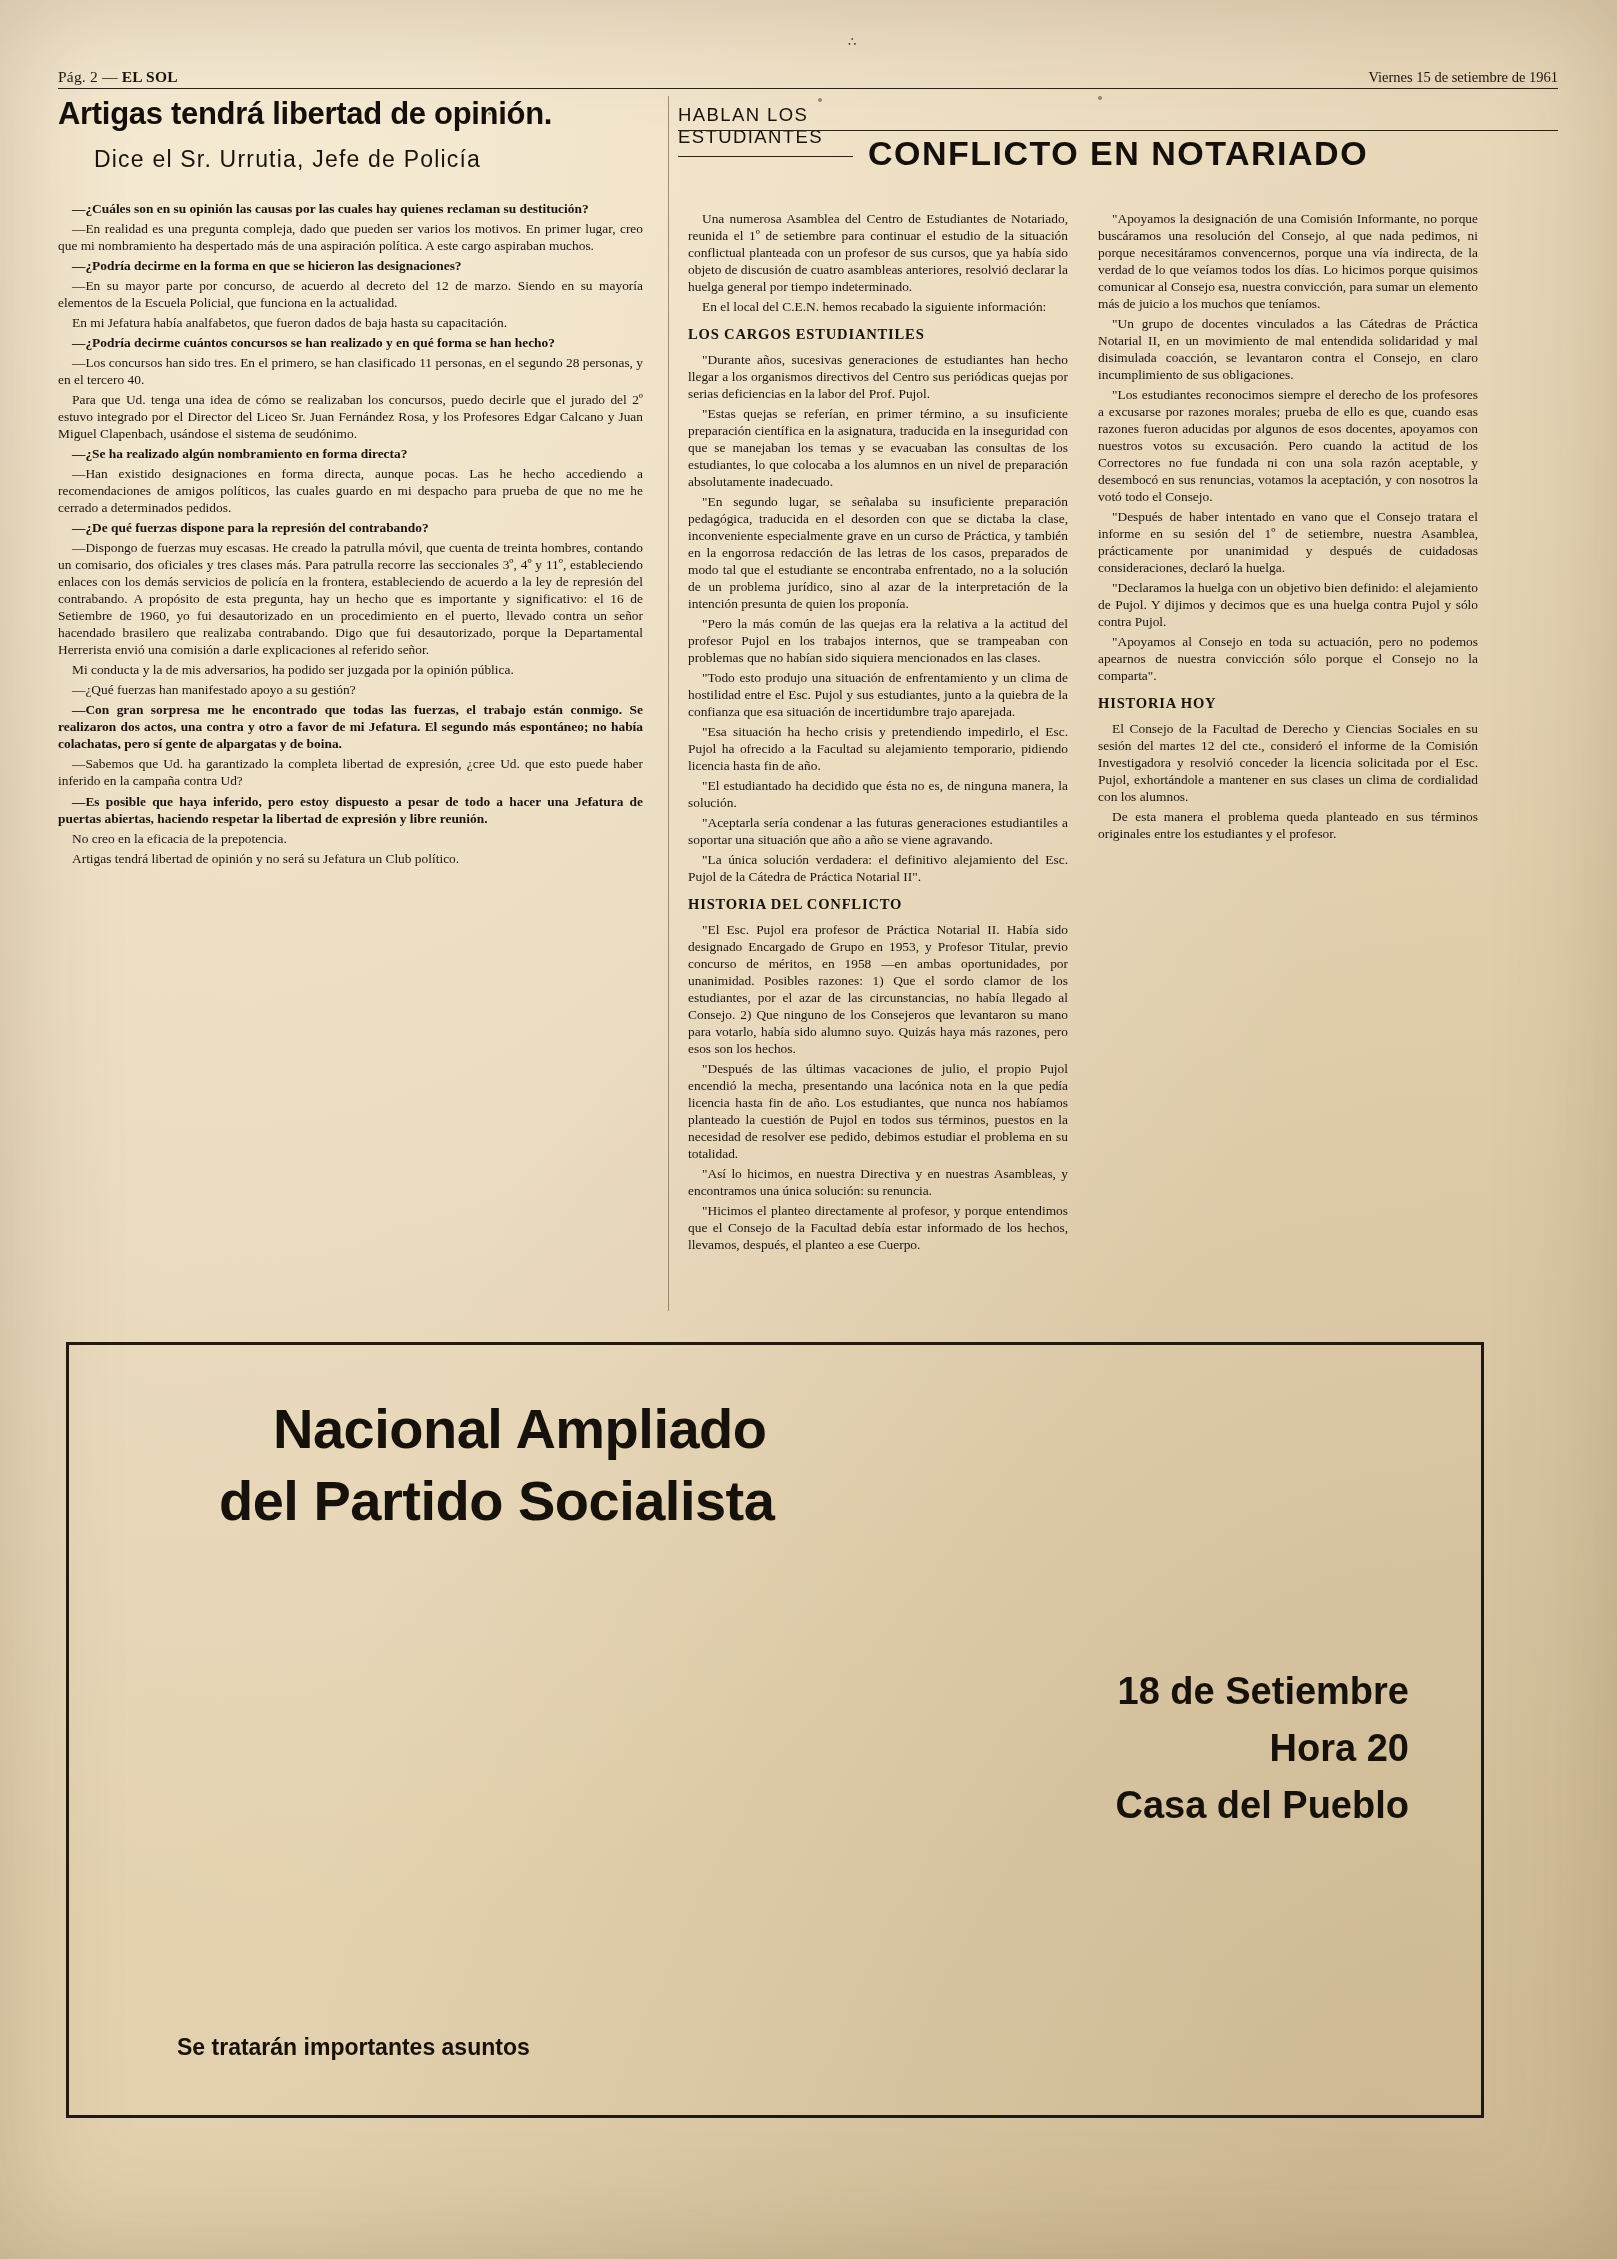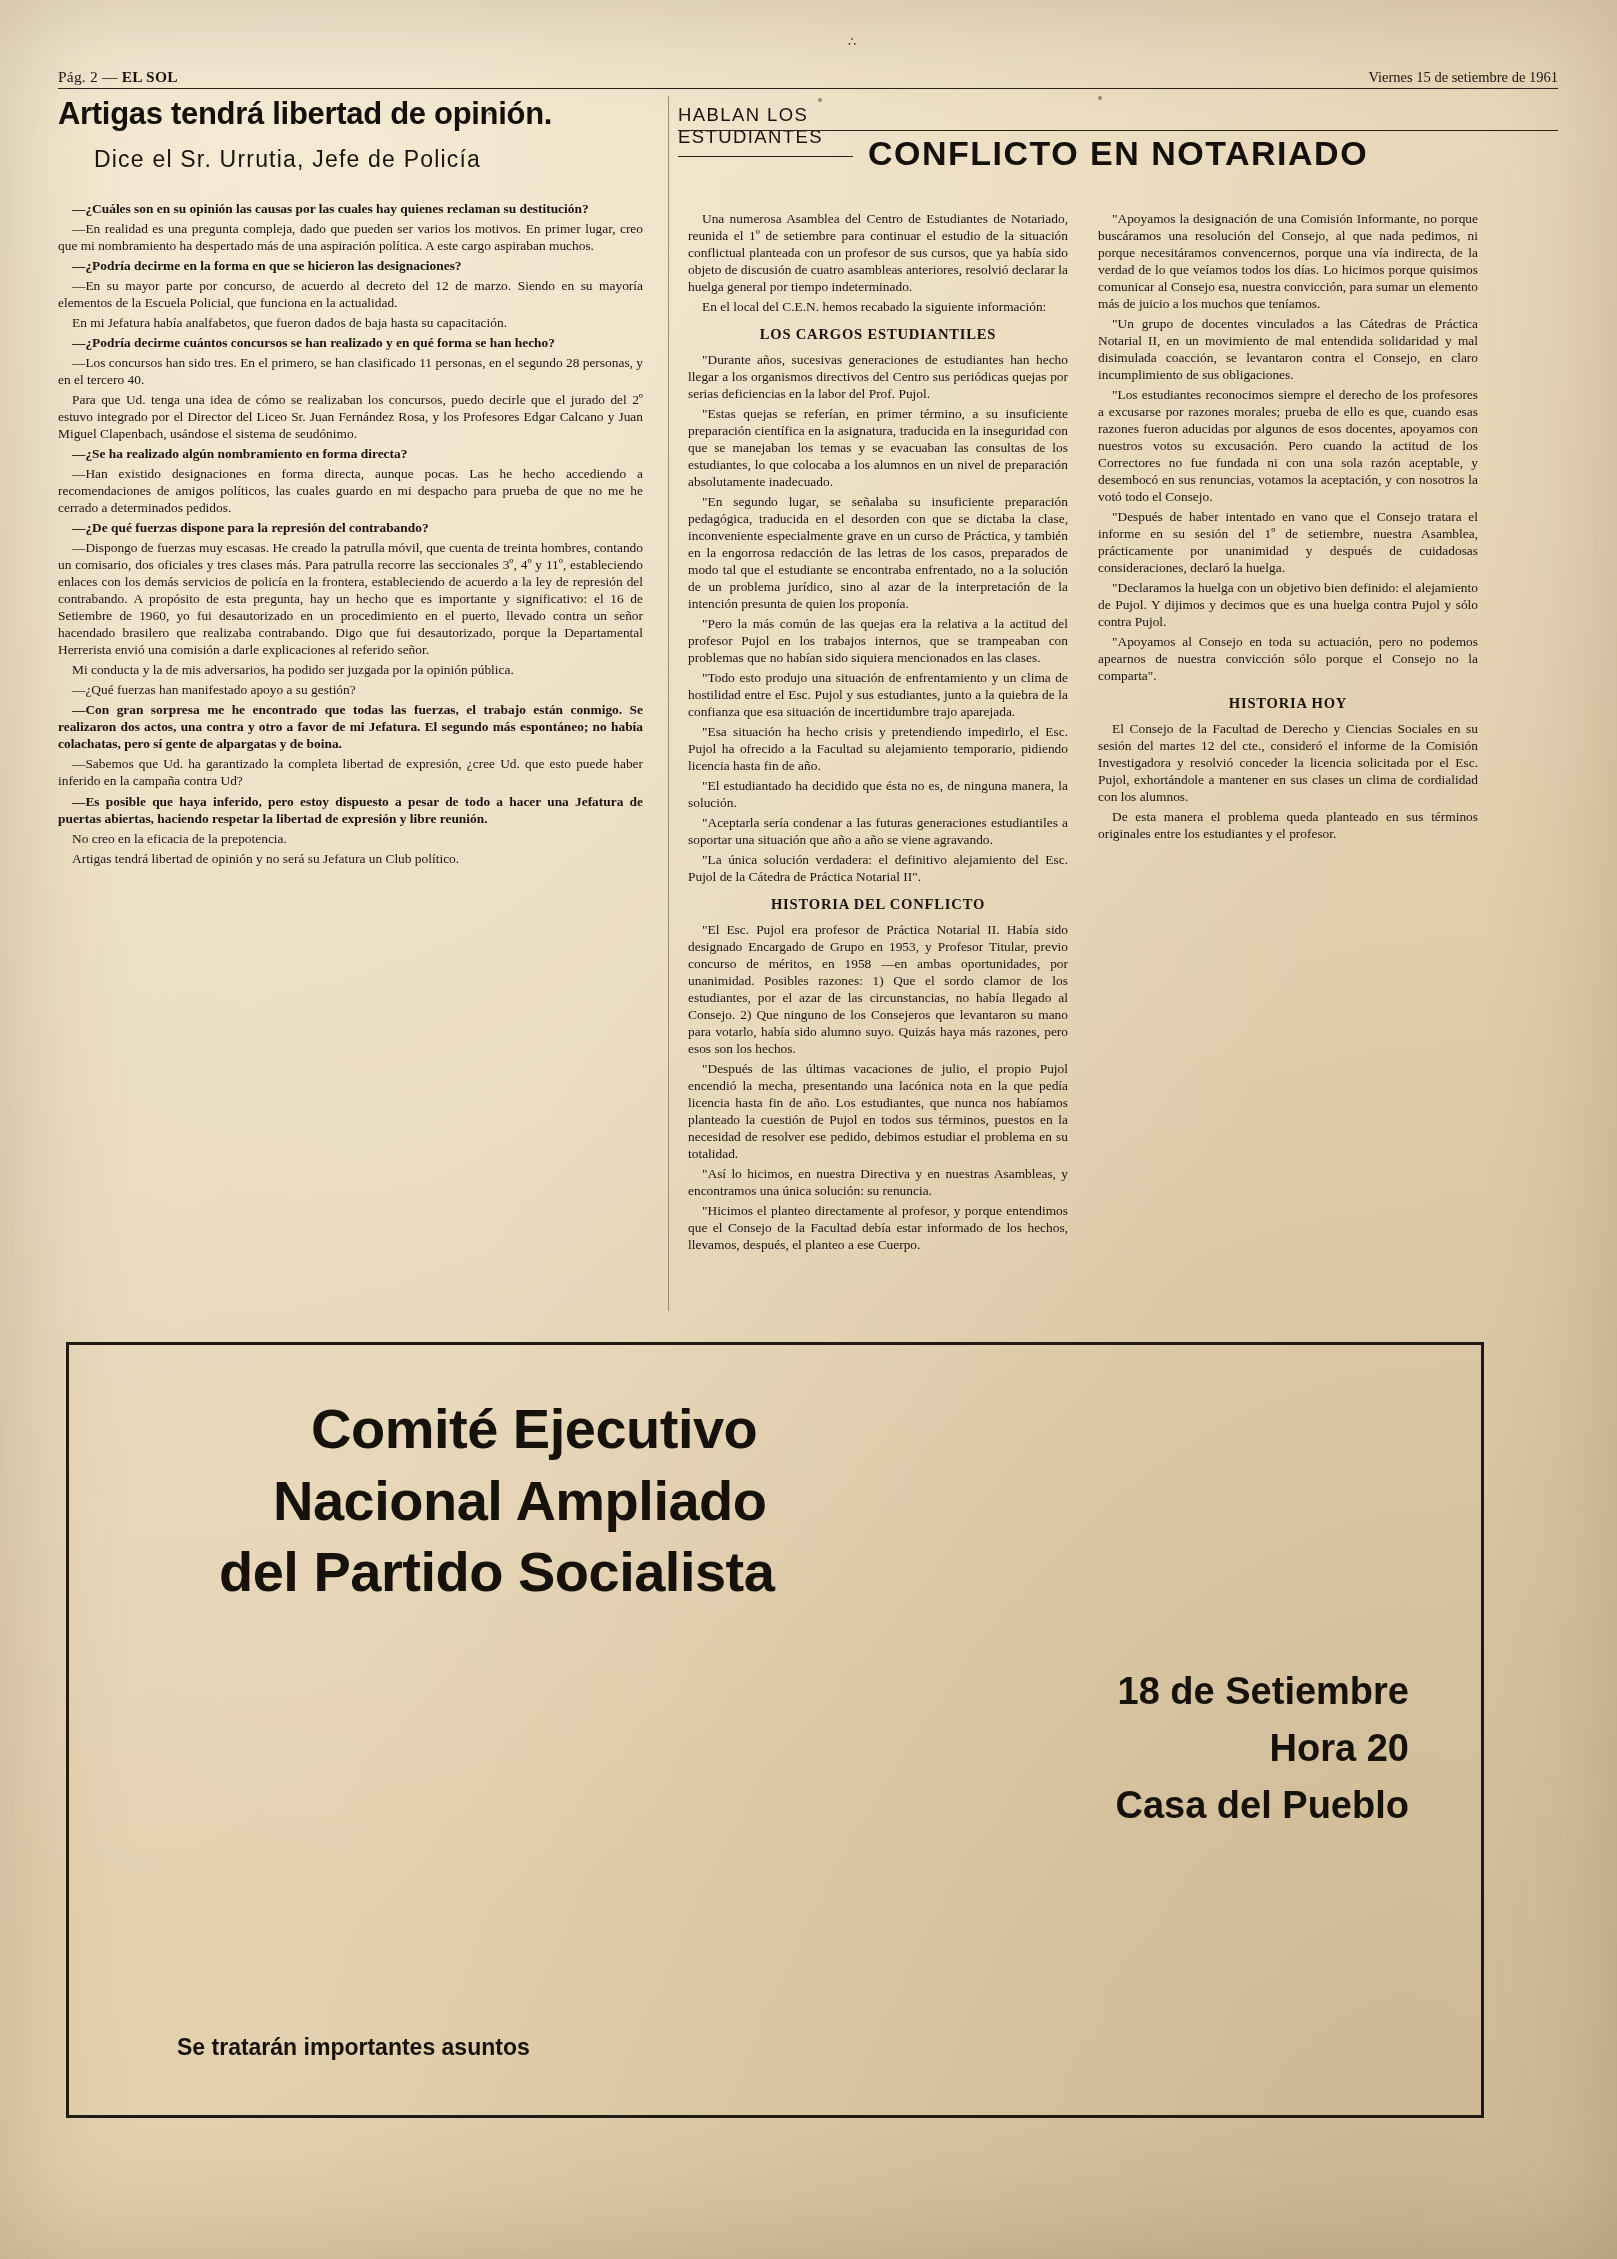--- a/index.html
+++ b/index.html
@@ -91,21 +91,21 @@
     text-align:justify;
     hyphens:auto;
     -webkit-hyphens:auto;
   }
   .col p { margin:0 0 3px 0; text-indent:0; }
   .col p.ind { text-indent:14px; }
   .col p.b { font-weight:bold; }
   .col h3 {
     font-family:"Liberation Serif", serif;
     font-size:14.6px; font-weight:bold; letter-spacing:.8px;
-    text-align:center; margin:10px 0 7px 0;
+    text-align:left; margin:10px 0 7px 0;
   }
 
   #col1 { left:0px;   top:148px; width:585px; }
   #col2 { left:630px; top:158px; width:380px; }
   #col3 { left:1040px;top:158px; width:380px; }
 
   
   .advert {
     position:absolute; left:8px; top:1290px; width:1412px; height:770px;
     border:3.5px solid #211a14;
@@ -213,21 +213,20 @@
       <p class="ind">"Declaramos la huelga con un objetivo bien definido: el alejamiento de Pujol. Y dijimos y decimos que es una huelga contra Pujol y sólo contra Pujol.</p>
       <p class="ind">"Apoyamos al Consejo en toda su actuación, pero no podemos apearnos de nuestra convicción sólo porque el Consejo no la comparta".</p>
       <h3>HISTORIA HOY</h3>
       <p class="ind">El Consejo de la Facultad de Derecho y Ciencias Sociales en su sesión del martes 12 del cte., consideró el informe de la Comisión Investigadora y resolvió conceder la licencia solicitada por el Esc. Pujol, exhortándole a mantener en sus clases un clima de cordialidad con los alumnos.</p>
       <p class="ind">De esta manera el problema queda planteado en sus términos originales entre los estudiantes y el profesor.</p>
     </div>
 
   <div class="advert">
     <div class="advert-inner">
       <div class="ad-title">
-        <span class="l1">Comité Ejecutivo</span>
         <span class="l2">Nacional Ampliado</span>
         <span class="l3">del Partido Socialista</span>
       </div>
       <div class="ad-when">
         <span>18 de Setiembre</span>
         <span>Hora 20</span>
         <span>Casa del Pueblo</span>
       </div>
       <div class="ad-foot">Se tratarán importantes asuntos</div>
     </div>

